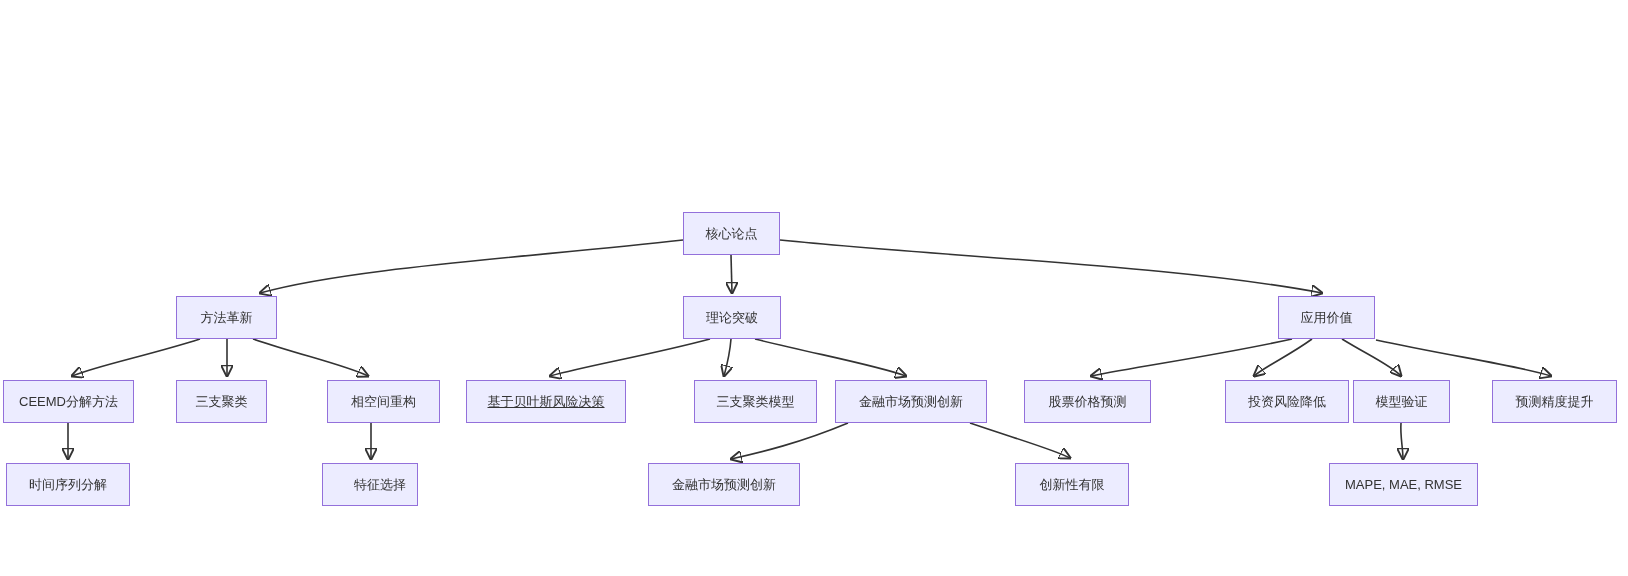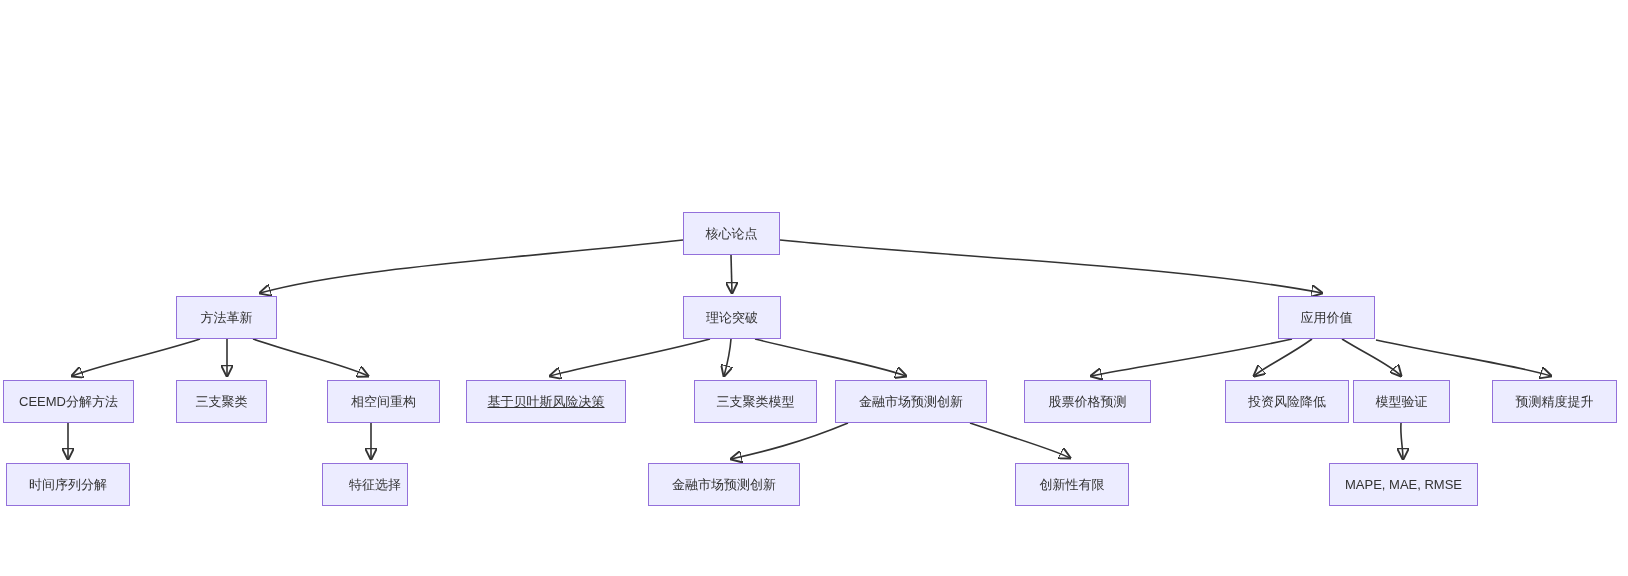--- a/index.html
+++ b/index.html
@@ -78,18 +78,18 @@
   <div class="node" style="left:327px; top:380px; width:113px;">相空间重构</div>
   <div class="node" style="left:466px; top:380px; width:160px;text-decoration:underline;">基于贝叶斯风险决策</div>
   <div class="node" style="left:662px; top:380px; width:123px;margin-left:32px;">三支聚类模型</div>
   <div class="node" style="left:835px; top:380px; width:152px;">金融市场预测创新</div>
   <div class="node" style="left:1024px; top:380px; width:127px;">股票价格预测</div>
   <div class="node" style="left:1189px; top:380px; width:124px;margin-left:36px;">投资风险降低</div>
   <div class="node" style="left:1353px; top:380px; width:97px;font-family:Liberation Serif, serif;">模型验证</div>
   <div class="node" style="left:1492px; top:380px; width:125px;">预测精度提升</div>
 
   <div class="node" style="left:6px; top:463px; width:124px;">时间序列分解</div>
-  <div class="node" style="left:322px; top:463px; width:86px;padding-left:20px;">特征选择</div>
+  <div class="node" style="left:322px; top:463px; width:96px;padding-left:20px;">特征选择</div>
   <div class="node" style="left:648px; top:463px; width:152px;">金融市场预测创新</div>
   <div class="node" style="left:1015px; top:463px; width:114px;">创新性有限</div>
   <div class="node" style="left:1329px; top:463px; width:149px;">MAPE, MAE, RMSE</div>
 
 </div>
 
 </body></html>

